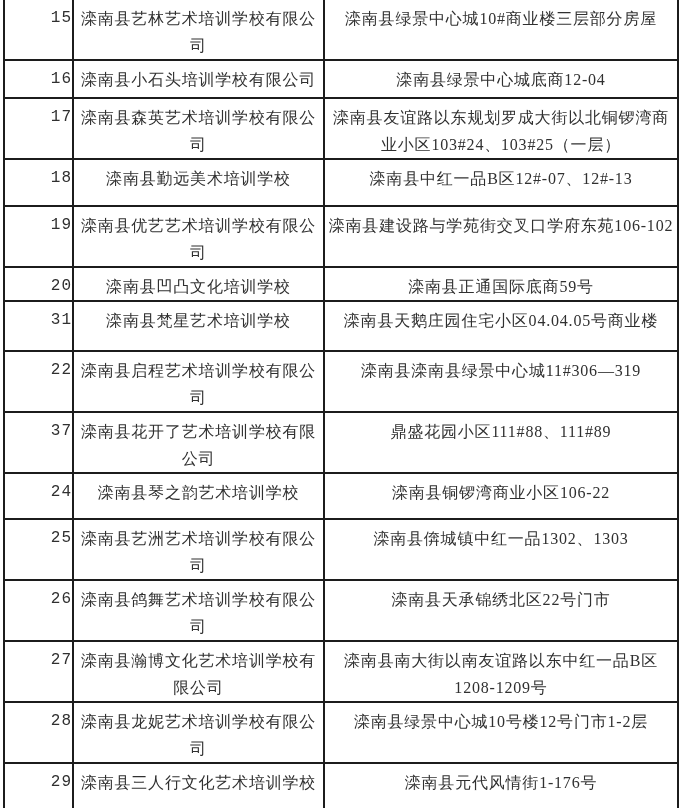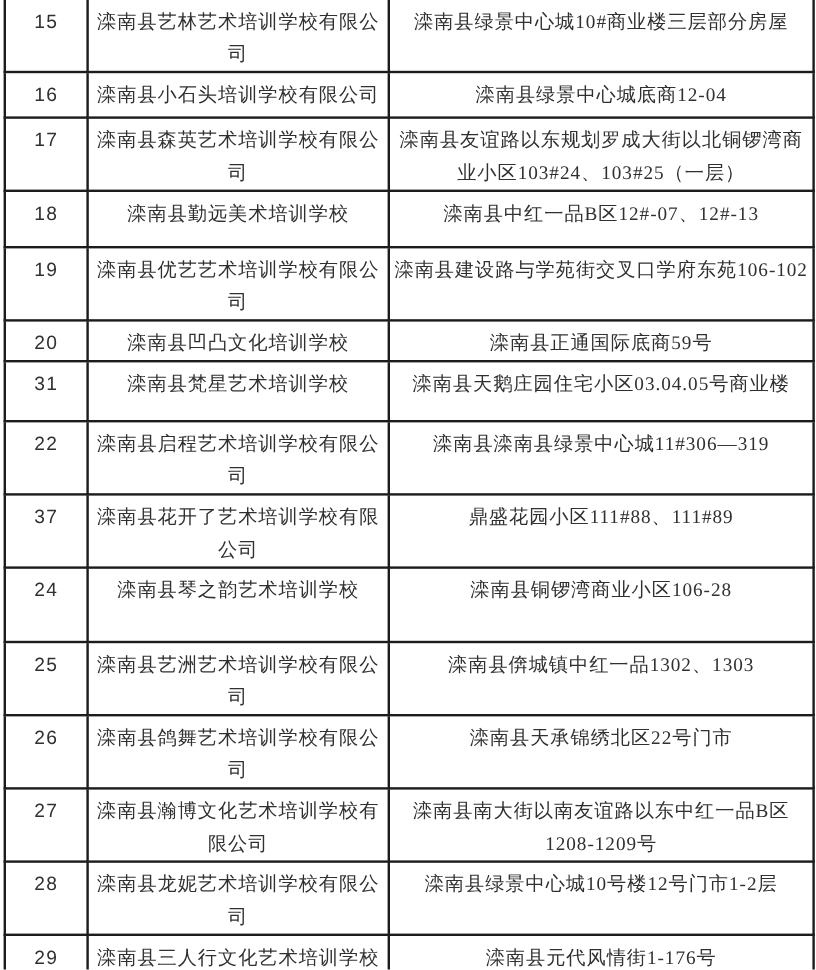--- a/index.html
+++ b/index.html
@@ -23,21 +23,21 @@
     font-size: 16px;
     letter-spacing: 0.8px;
     line-height: 27px;
     padding-top: 5px;
     overflow: hidden;
   }
   .doc-table tr.first-row td { border-top: none; }
   .col-no    { width: 69px; }
   .col-name  { width: 251px; }
   .col-addr  { width: 354px; }
-  td.cell-no { font-family: Liberation Sans, sans-serif; letter-spacing: 1px; }
+  td.cell-no { font-family: Liberation Mono, monospace; letter-spacing: 1px; text-align: right; }
 </style>
 </head>
 <body>
 
 <table class="doc-table">
   <colgroup>
     <col class="col-no">
     <col class="col-name">
     <col class="col-addr">
   </colgroup>
@@ -68,36 +68,36 @@
         <td>滦南县建设路与学苑街交叉口学府东苑106-102</td>
       </tr>
       <tr style="height: 32px;">
         <td class="cell-no">20</td>
         <td>滦南县凹凸文化培训学校</td>
         <td>滦南县正通国际底商59号</td>
       </tr>
       <tr style="height: 50px;">
         <td class="cell-no">31</td>
         <td>滦南县梵星艺术培训学校</td>
-        <td>滦南县天鹅庄园住宅小区03.04.05号商业楼</td>
+        <td>滦南县天鹅庄园住宅小区04.04.05号商业楼</td>
       </tr>
       <tr style="height: 55px;">
         <td class="cell-no">22</td>
         <td>滦南县启程艺术培训学校有限公司</td>
         <td>滦南县滦南县绿景中心城11#306—319</td>
       </tr>
       <tr style="height: 59px;">
         <td class="cell-no">37</td>
         <td>滦南县花开了艺术培训学校有限公司</td>
         <td>鼎盛花园小区111#88、111#89</td>
       </tr>
-      <tr style="height: 62px; border-radius: 20px;">
+      <tr style="height: 46px; border-radius: 20px;">
         <td class="cell-no">24</td>
         <td>滦南县琴之韵艺术培训学校</td>
-        <td>滦南县铜锣湾商业小区106-28</td>
+        <td>滦南县铜锣湾商业小区106-22</td>
       </tr>
       <tr style="height: 59px;">
         <td class="cell-no">25</td>
         <td>滦南县艺洲艺术培训学校有限公司</td>
         <td>滦南县倴城镇中红一品1302、1303</td>
       </tr>
       <tr style="height: 59px;">
         <td class="cell-no">26</td>
         <td>滦南县鸽舞艺术培训学校有限公司</td>
         <td>滦南县天承锦绣北区22号门市</td>

